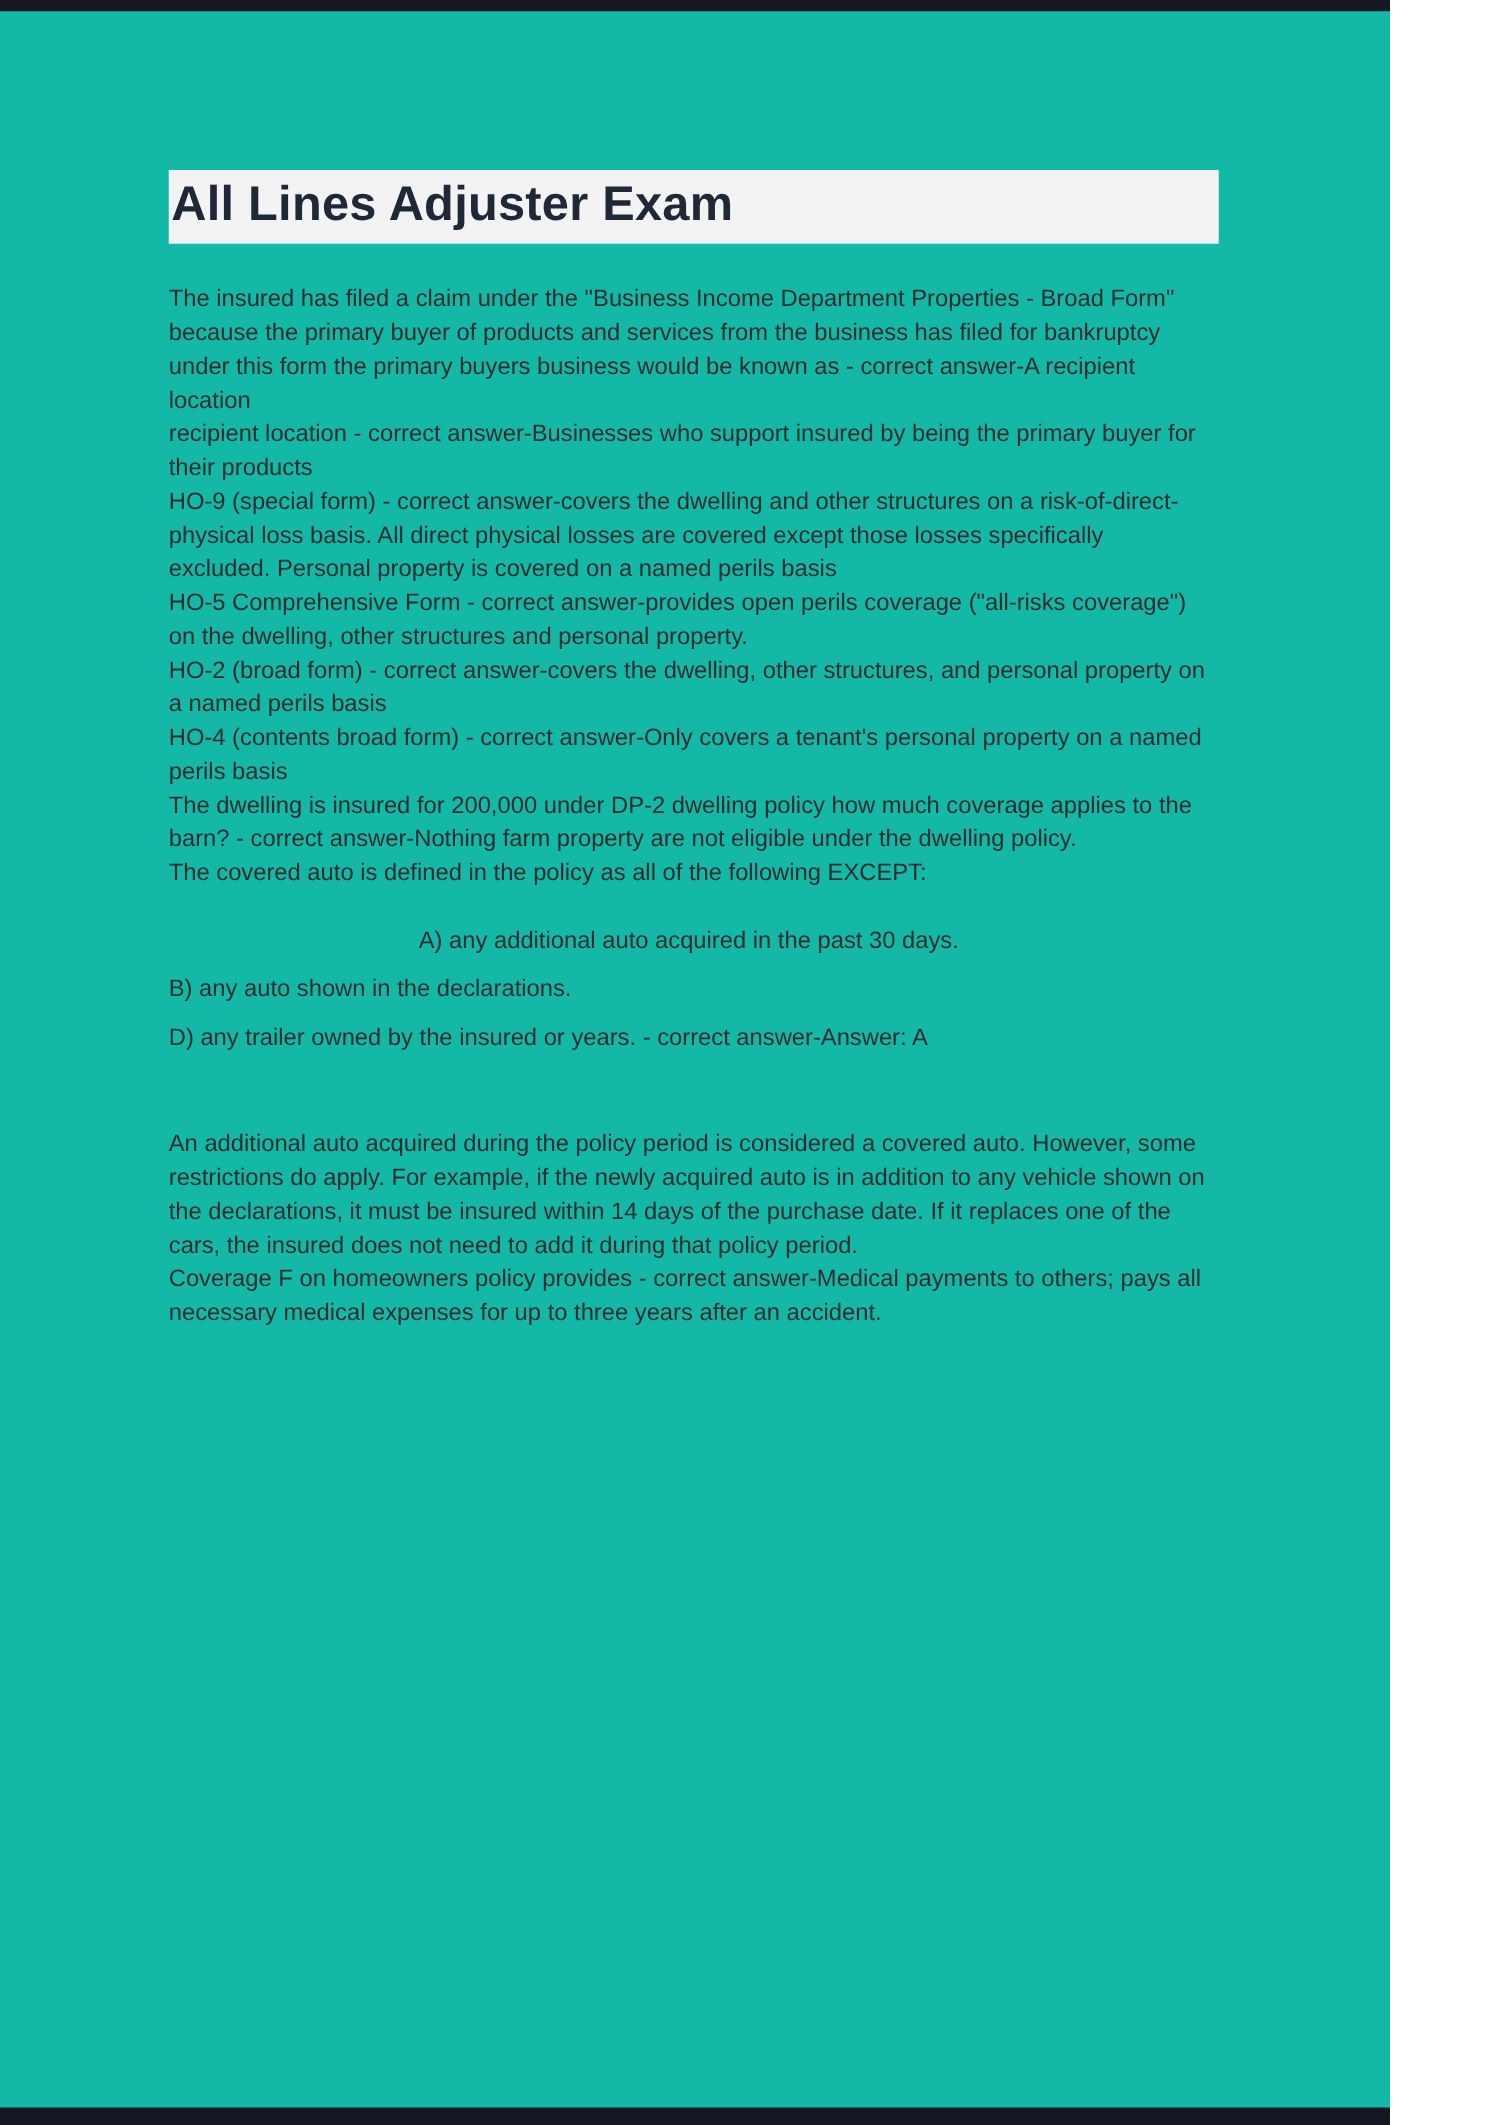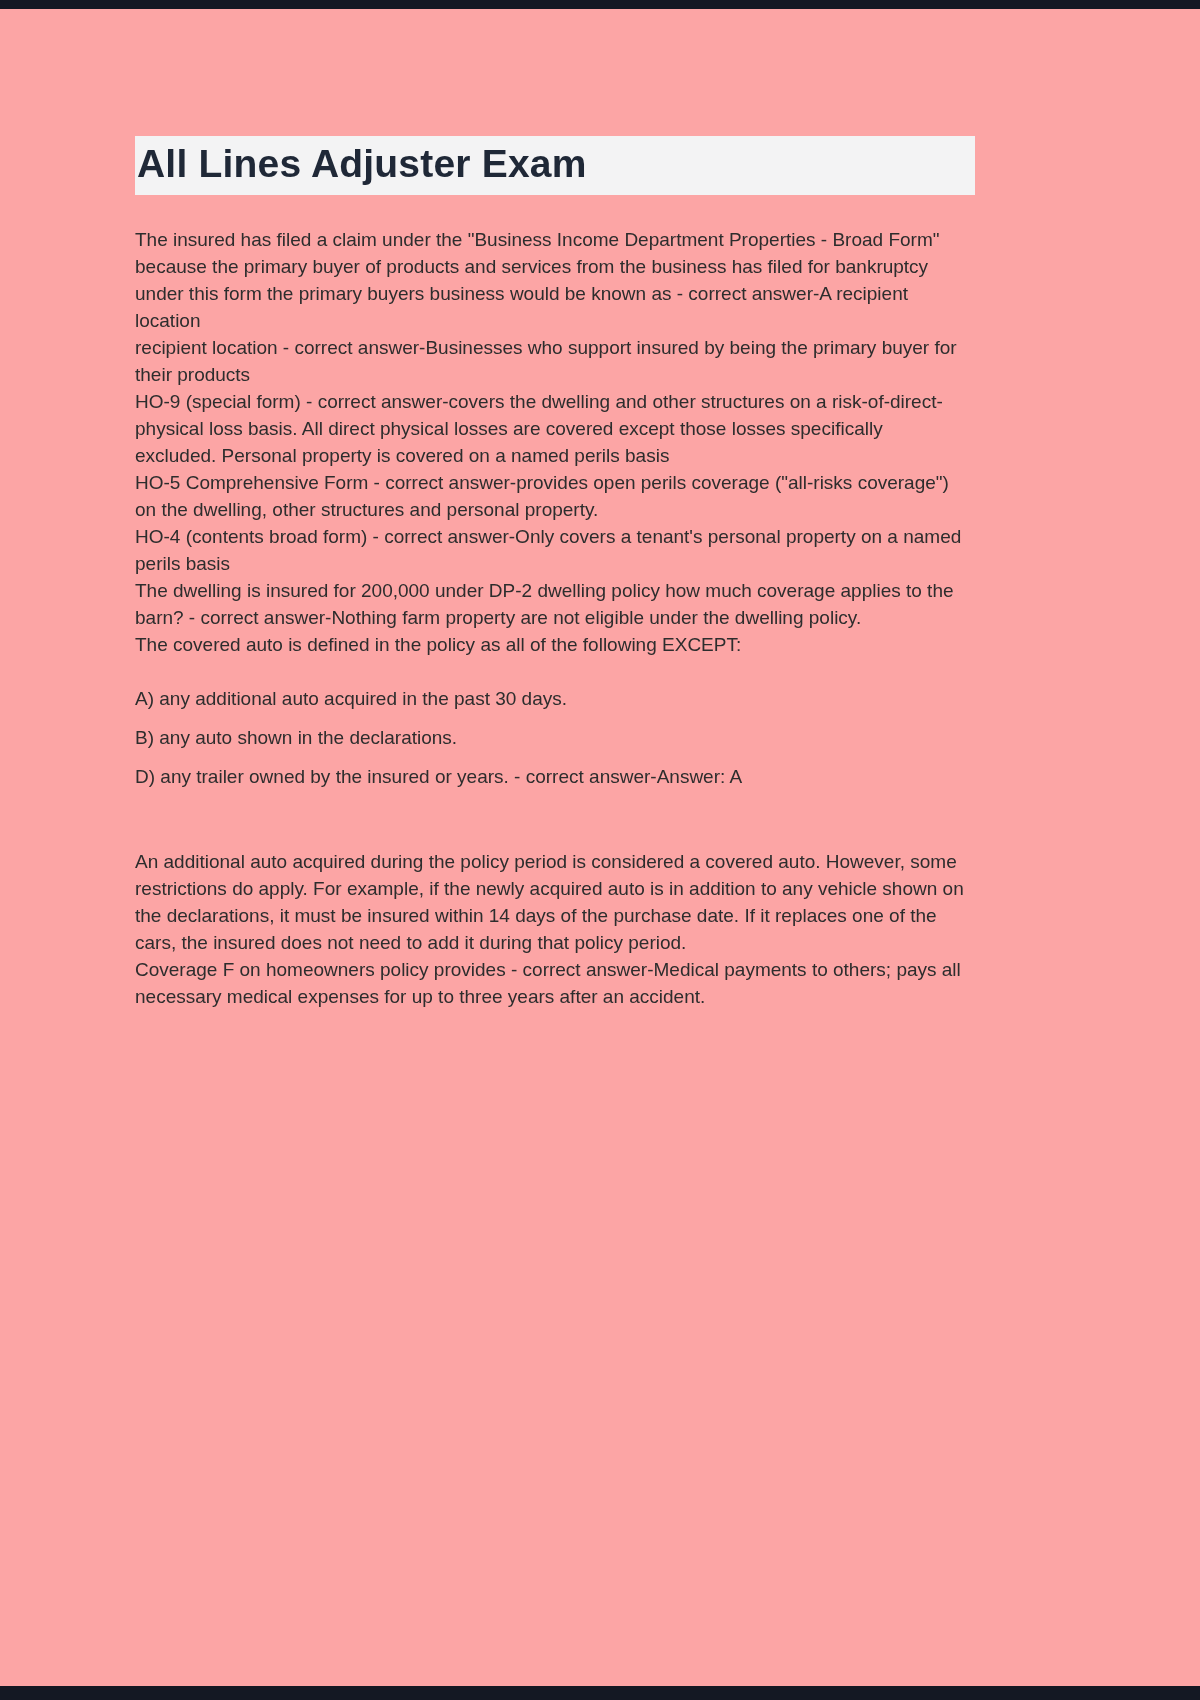--- a/index.html
+++ b/index.html
@@ -5,23 +5,23 @@
   * { margin: 0; padding: 0; box-sizing: border-box; }
   html, body {
     width: 1200px;
     height: 1700px;
     background: #ffffff;
     font-family: "Liberation Sans", sans-serif;
     overflow: hidden;
   }
   .page {
     position: relative;
-    width: 1200px;
+    width: 1112px;
     height: 1700px;
-    background: #fca5a5;
+    background: #14b8a6;
   }
   .top-bar {
     position: absolute;
     top: 0; left: 0;
     width: 100%;
     height: 9px;
     background: #141823;
   }
   .bottom-bar {
     position: absolute;
@@ -58,20 +58,21 @@
     margin-top: 31px;
   }
   .line {
     margin-top: 12px;
     font-size: 19px;
     line-height: 27px;
     color: #2d2d2d;
   }
   .line.first-line {
     margin-top: 27px;
+    text-align: center;
   }
   .gap-xl {
     margin-top: 58px;
   }
 </style>
 </head>
 <body>
 
 <div class="page">
 
@@ -80,20 +81,21 @@
   <div class="content">
 
     <div class="title-band">
       <h1 class="title">All Lines Adjuster Exam</h1>
     </div>
 
     <p class="para first">The insured has filed a claim under the "Business Income Department Properties - Broad Form" because the primary buyer of products and services from the business has filed for bankruptcy under this form the primary buyers business would be known as - correct answer-A recipient location</p>
     <p class="para">recipient location - correct answer-Businesses who support insured by being the primary buyer for their products</p>
     <p class="para">HO-9 (special form) - correct answer-covers the dwelling and other structures on a risk-of-direct-physical loss basis. All direct physical losses are covered except those losses specifically excluded. Personal property is covered on a named perils basis</p>
     <p class="para">HO-5 Comprehensive Form - correct answer-provides open perils coverage ("all-risks coverage") on the dwelling, other structures and personal property.</p>
+    <p class="para">HO-2 (broad form) - correct answer-covers the dwelling, other structures, and personal property on a named perils basis</p>
     <p class="para">HO-4 (contents broad form) - correct answer-Only covers a tenant's personal property on a named perils basis</p>
     <p class="para">The dwelling is insured for 200,000 under DP-2 dwelling policy how much coverage applies to the barn? - correct answer-Nothing farm property are not eligible under the dwelling policy.</p>
     <p class="para">The covered auto is defined in the policy as all of the following EXCEPT:</p>
 
     <p class="line first-line">A) any additional auto acquired in the past 30 days.</p>
     <p class="line">B) any auto shown in the declarations.</p>
     <p class="line">D) any trailer owned by the insured or years. - correct answer-Answer: A</p>
 
     <p class="para gap-xl">An additional auto acquired during the policy period is considered a covered auto. However, some restrictions do apply. For example, if the newly acquired auto is in addition to any vehicle shown on the declarations, it must be insured within 14 days of the purchase date. If it replaces one of the cars, the insured does not need to add it during that policy period.</p>
     <p class="para">Coverage F on homeowners policy provides - correct answer-Medical payments to others; pays all necessary medical expenses for up to three years after an accident.</p>

